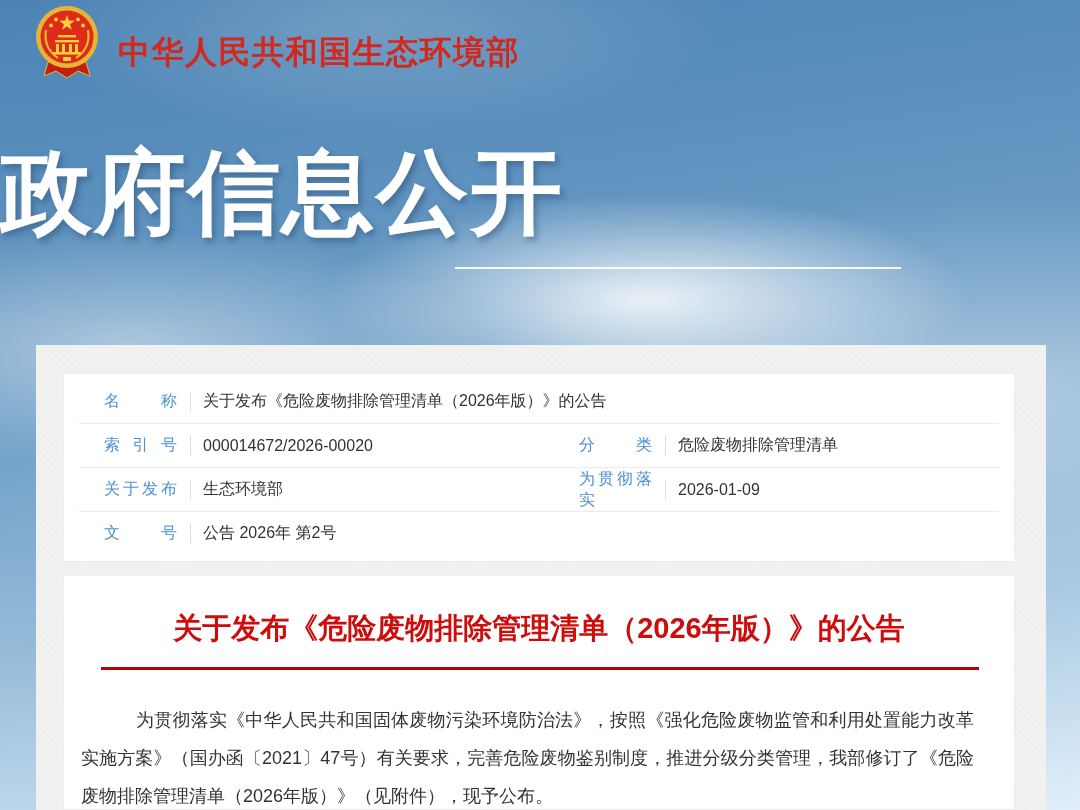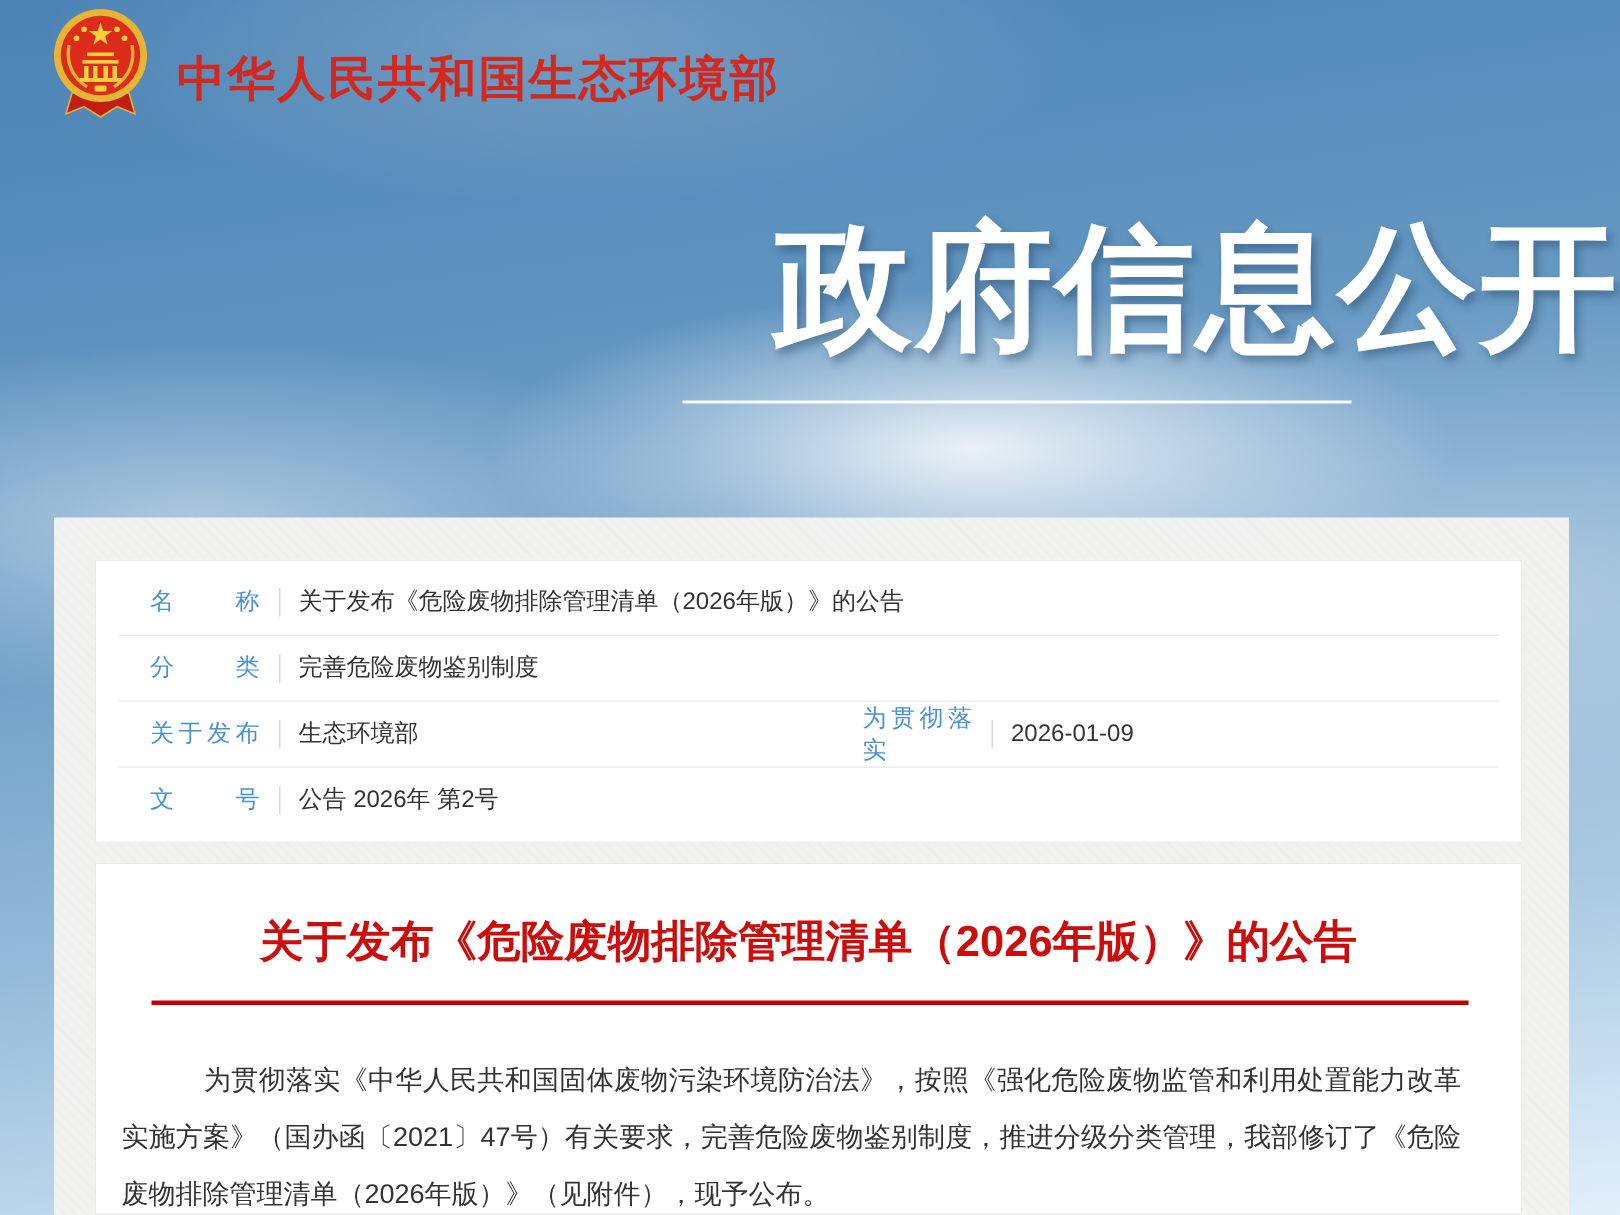--- a/index.html
+++ b/index.html
@@ -18,38 +18,38 @@
       linear-gradient(172deg, #4c83b4 0%, #5b90bd 22%, #6f9fc7 45%, #96bbd9 68%, #c4dcee 88%, #e2effa 100%);
   }
   
   .site-header{position:absolute;top:4px;left:34px;display:flex;align-items:center;}
   .emblem{width:66px;height:84px;flex:none;}
   .head-text{margin-left:18px;}
   .ministry-cn{font-size:32px;font-weight:bold;color:#d3281e;letter-spacing:1.5px;line-height:1;margin-top:11px;}
   .ministry-en{font-size:12.5px;color:#d3281e;margin-top:6px;letter-spacing:.2px;}
   
   .banner-title{
-    position:absolute;top:140px;left:0;width:100%;text-align:right;
+    position:absolute;top:140px;left:0;width:100%;text-align:left;
     font-size:92px;font-weight:bold;color:#ffffff;letter-spacing:2px;line-height:1.15;
     text-shadow:3px 4px 6px rgba(25,55,90,.38);
   }
   .banner-underline{position:absolute;top:267px;left:455px;width:446px;height:2px;background:rgba(255,255,255,.92);}
   
   .wrapper{
     position:absolute;top:345px;left:36px;width:1010px;height:465px;
     background:
       repeating-linear-gradient(45deg, rgba(0,0,0,.013) 0 1px, transparent 1px 5px),
       #f1f1ef;
   }
   .card{position:absolute;left:27px;width:952px;background:#ffffff;border:1px solid #ececea;box-sizing:border-box;}
   
   .card-meta{top:28px;height:189px;padding:6px 0;}
   .m-row{display:flex;align-items:center;height:43px;}
   .m-sep{height:1px;background:#ececec;margin:0 15px;}
-  .m-cell{display:flex;align-items:center;padding-left:24px;box-sizing:border-box;margin-left:12px;}
+  .m-cell{display:flex;align-items:center;padding-left:40px;box-sizing:border-box;}
   .m-cell.half{width:50%;}
   .m-cell.full{width:100%;}
   .m-label{width:73px;flex:none;color:#4a90d2;font-size:16px;text-align:justify;text-align-last:justify;}
   .m-bar{width:1px;height:19px;background:#d9d9d9;margin:0 12px 0 13px;flex:none;}
   .m-value{color:#333333;font-size:16px;white-space:nowrap;}
   
   .card-article{top:230px;height:235px;}
   .article-title{margin:32px 20px 0;text-align:center;font-size:29px;line-height:40px;font-weight:bold;color:#cd0c0c;}
   .article-rule{margin:19px 35px 0 37px;height:3px;background:#bf0000;}
   .article-body{
@@ -106,23 +106,28 @@
     <div class="m-row">
       <div class="m-cell full">
         <span class="m-label">名称</span>
         <span class="m-bar"></span>
         <span class="m-value">关于发布《危险废物排除管理清单（2026年版）》的公告</span>
       </div>
     </div>
     <div class="m-sep"></div>
     <div class="m-row">
       <div class="m-cell half">
+        <span class="m-label">索引号</span>
+        <span class="m-bar"></span>
+        <span class="m-value">000014672/2026-00020</span>
+      </div>
+      <div class="m-cell half">
         <span class="m-label">分类</span>
         <span class="m-bar"></span>
-        <span class="m-value">完善危险废物鉴别制度</span>
+        <span class="m-value">危险废物排除管理清单</span>
       </div>
     </div>
     <div class="m-sep"></div>
     <div class="m-row">
       <div class="m-cell half">
         <span class="m-label">关于发布</span>
         <span class="m-bar"></span>
         <span class="m-value">生态环境部</span>
       </div>
       <div class="m-cell half">

